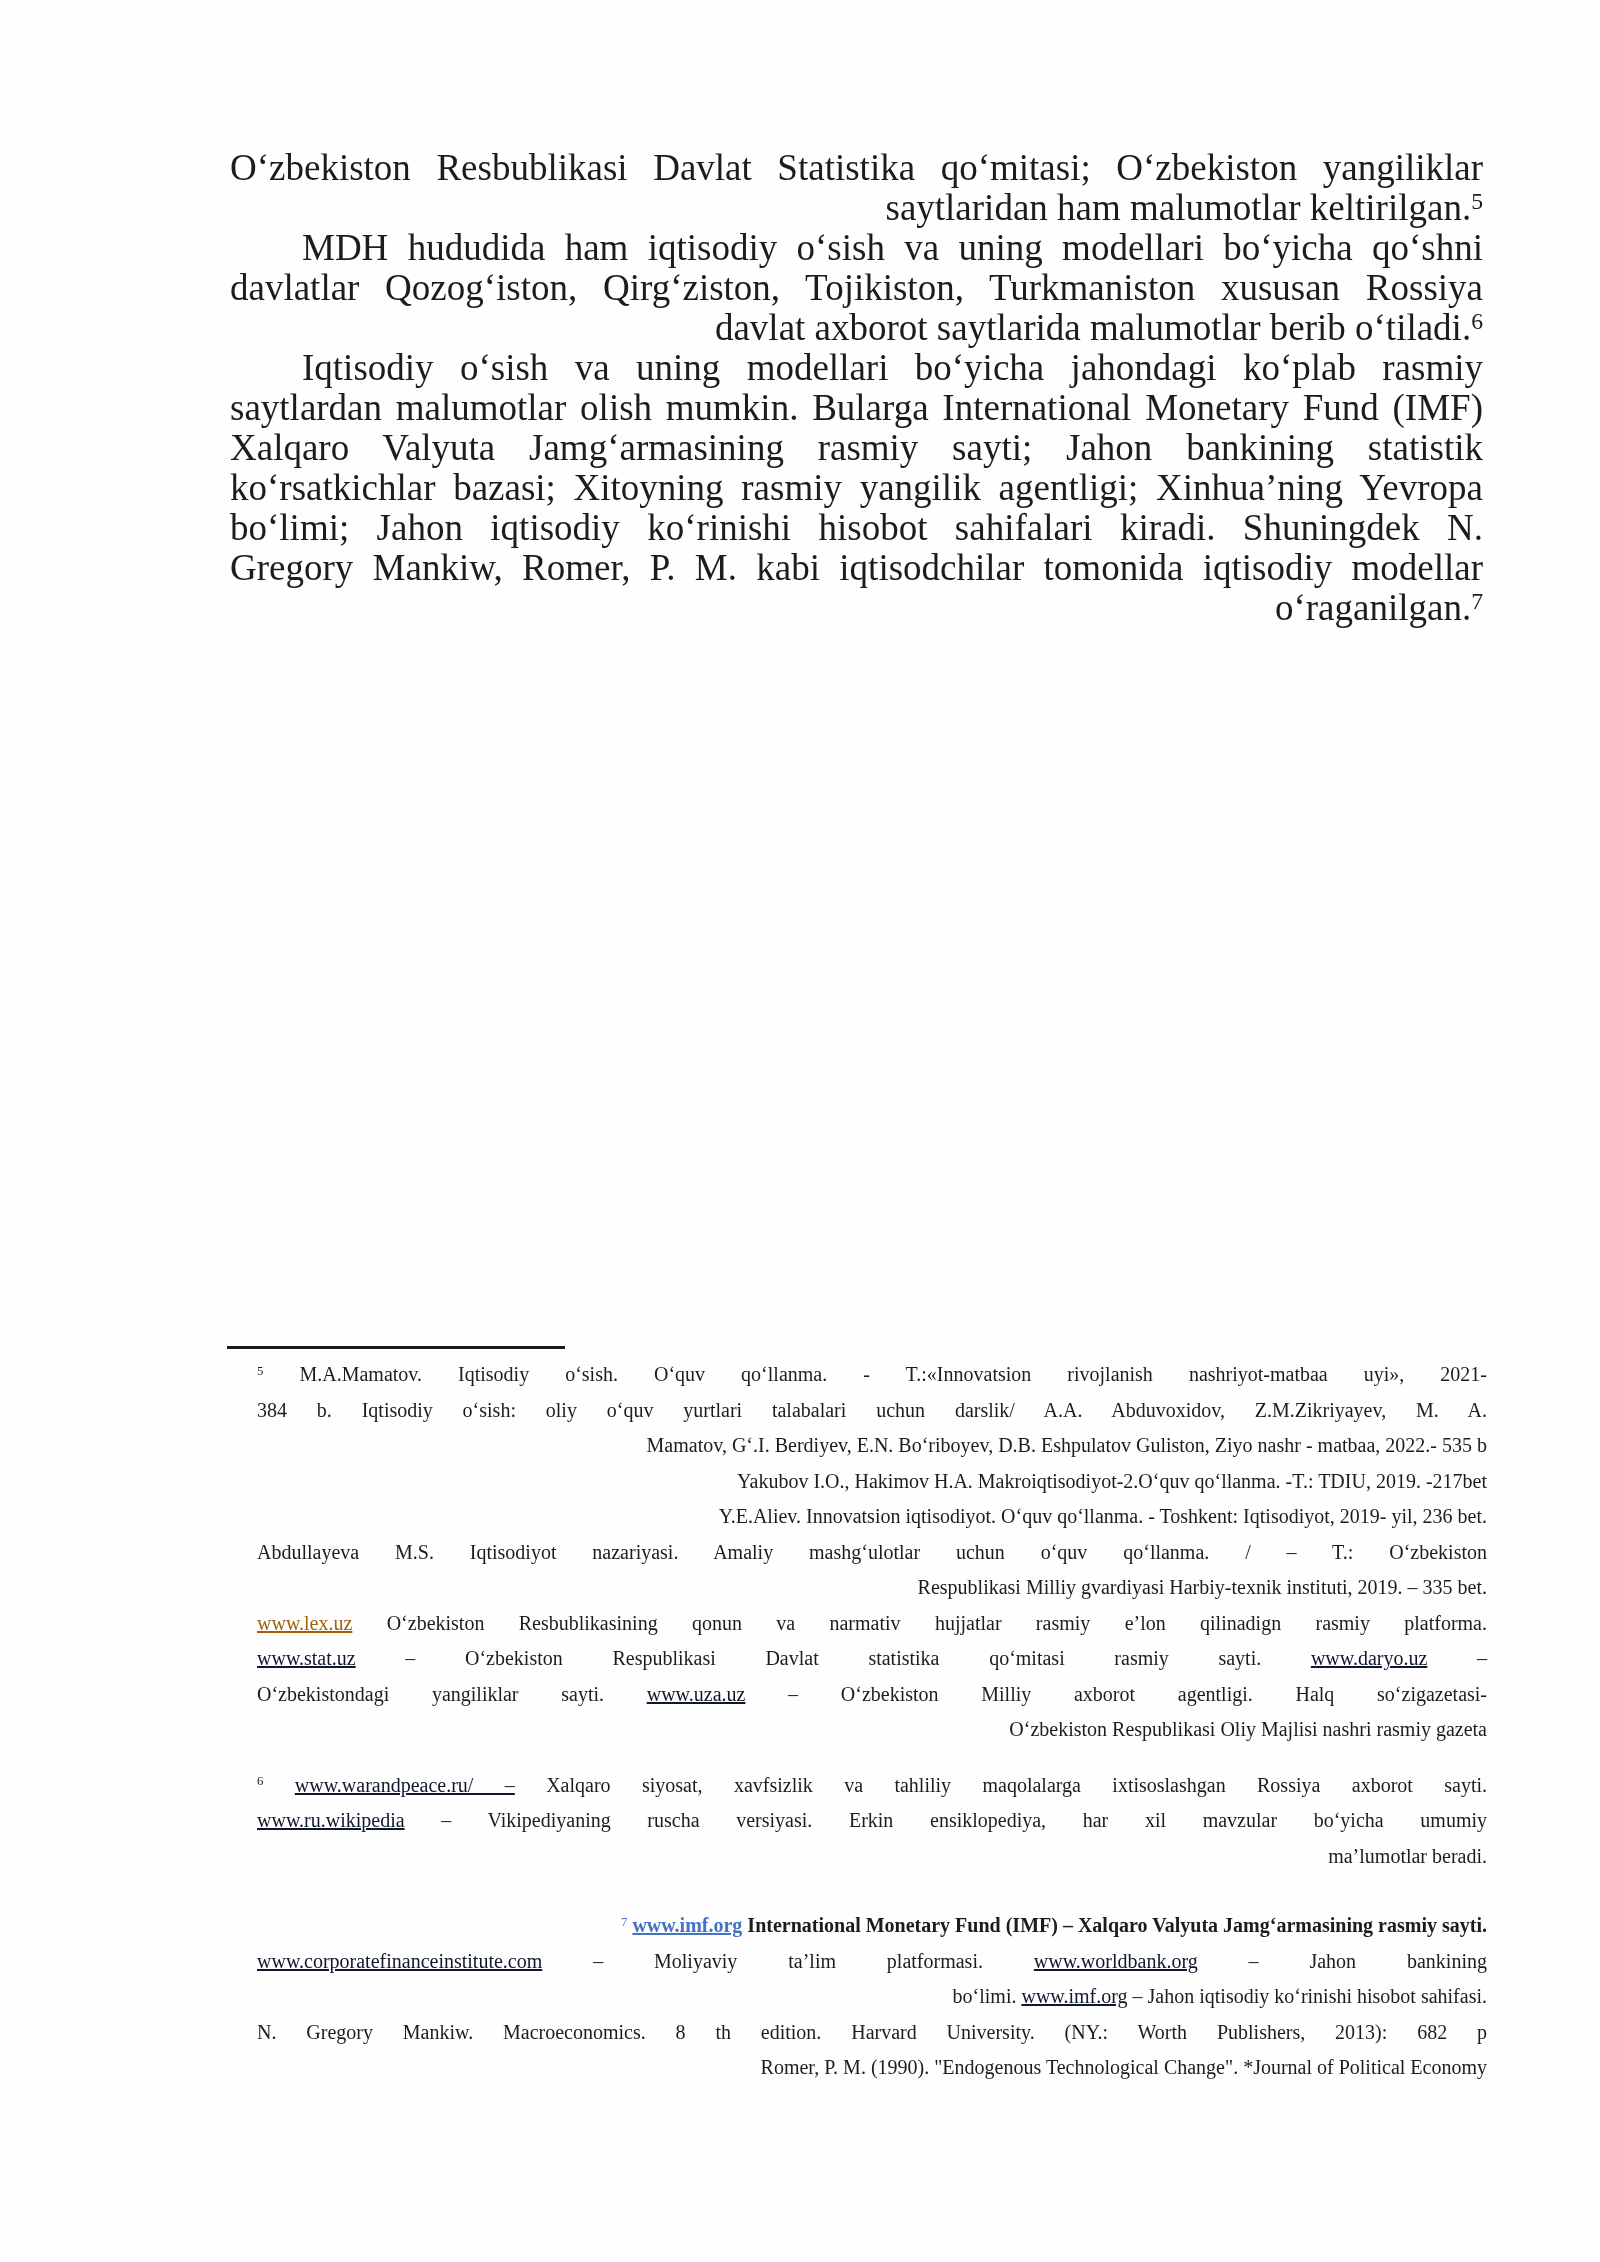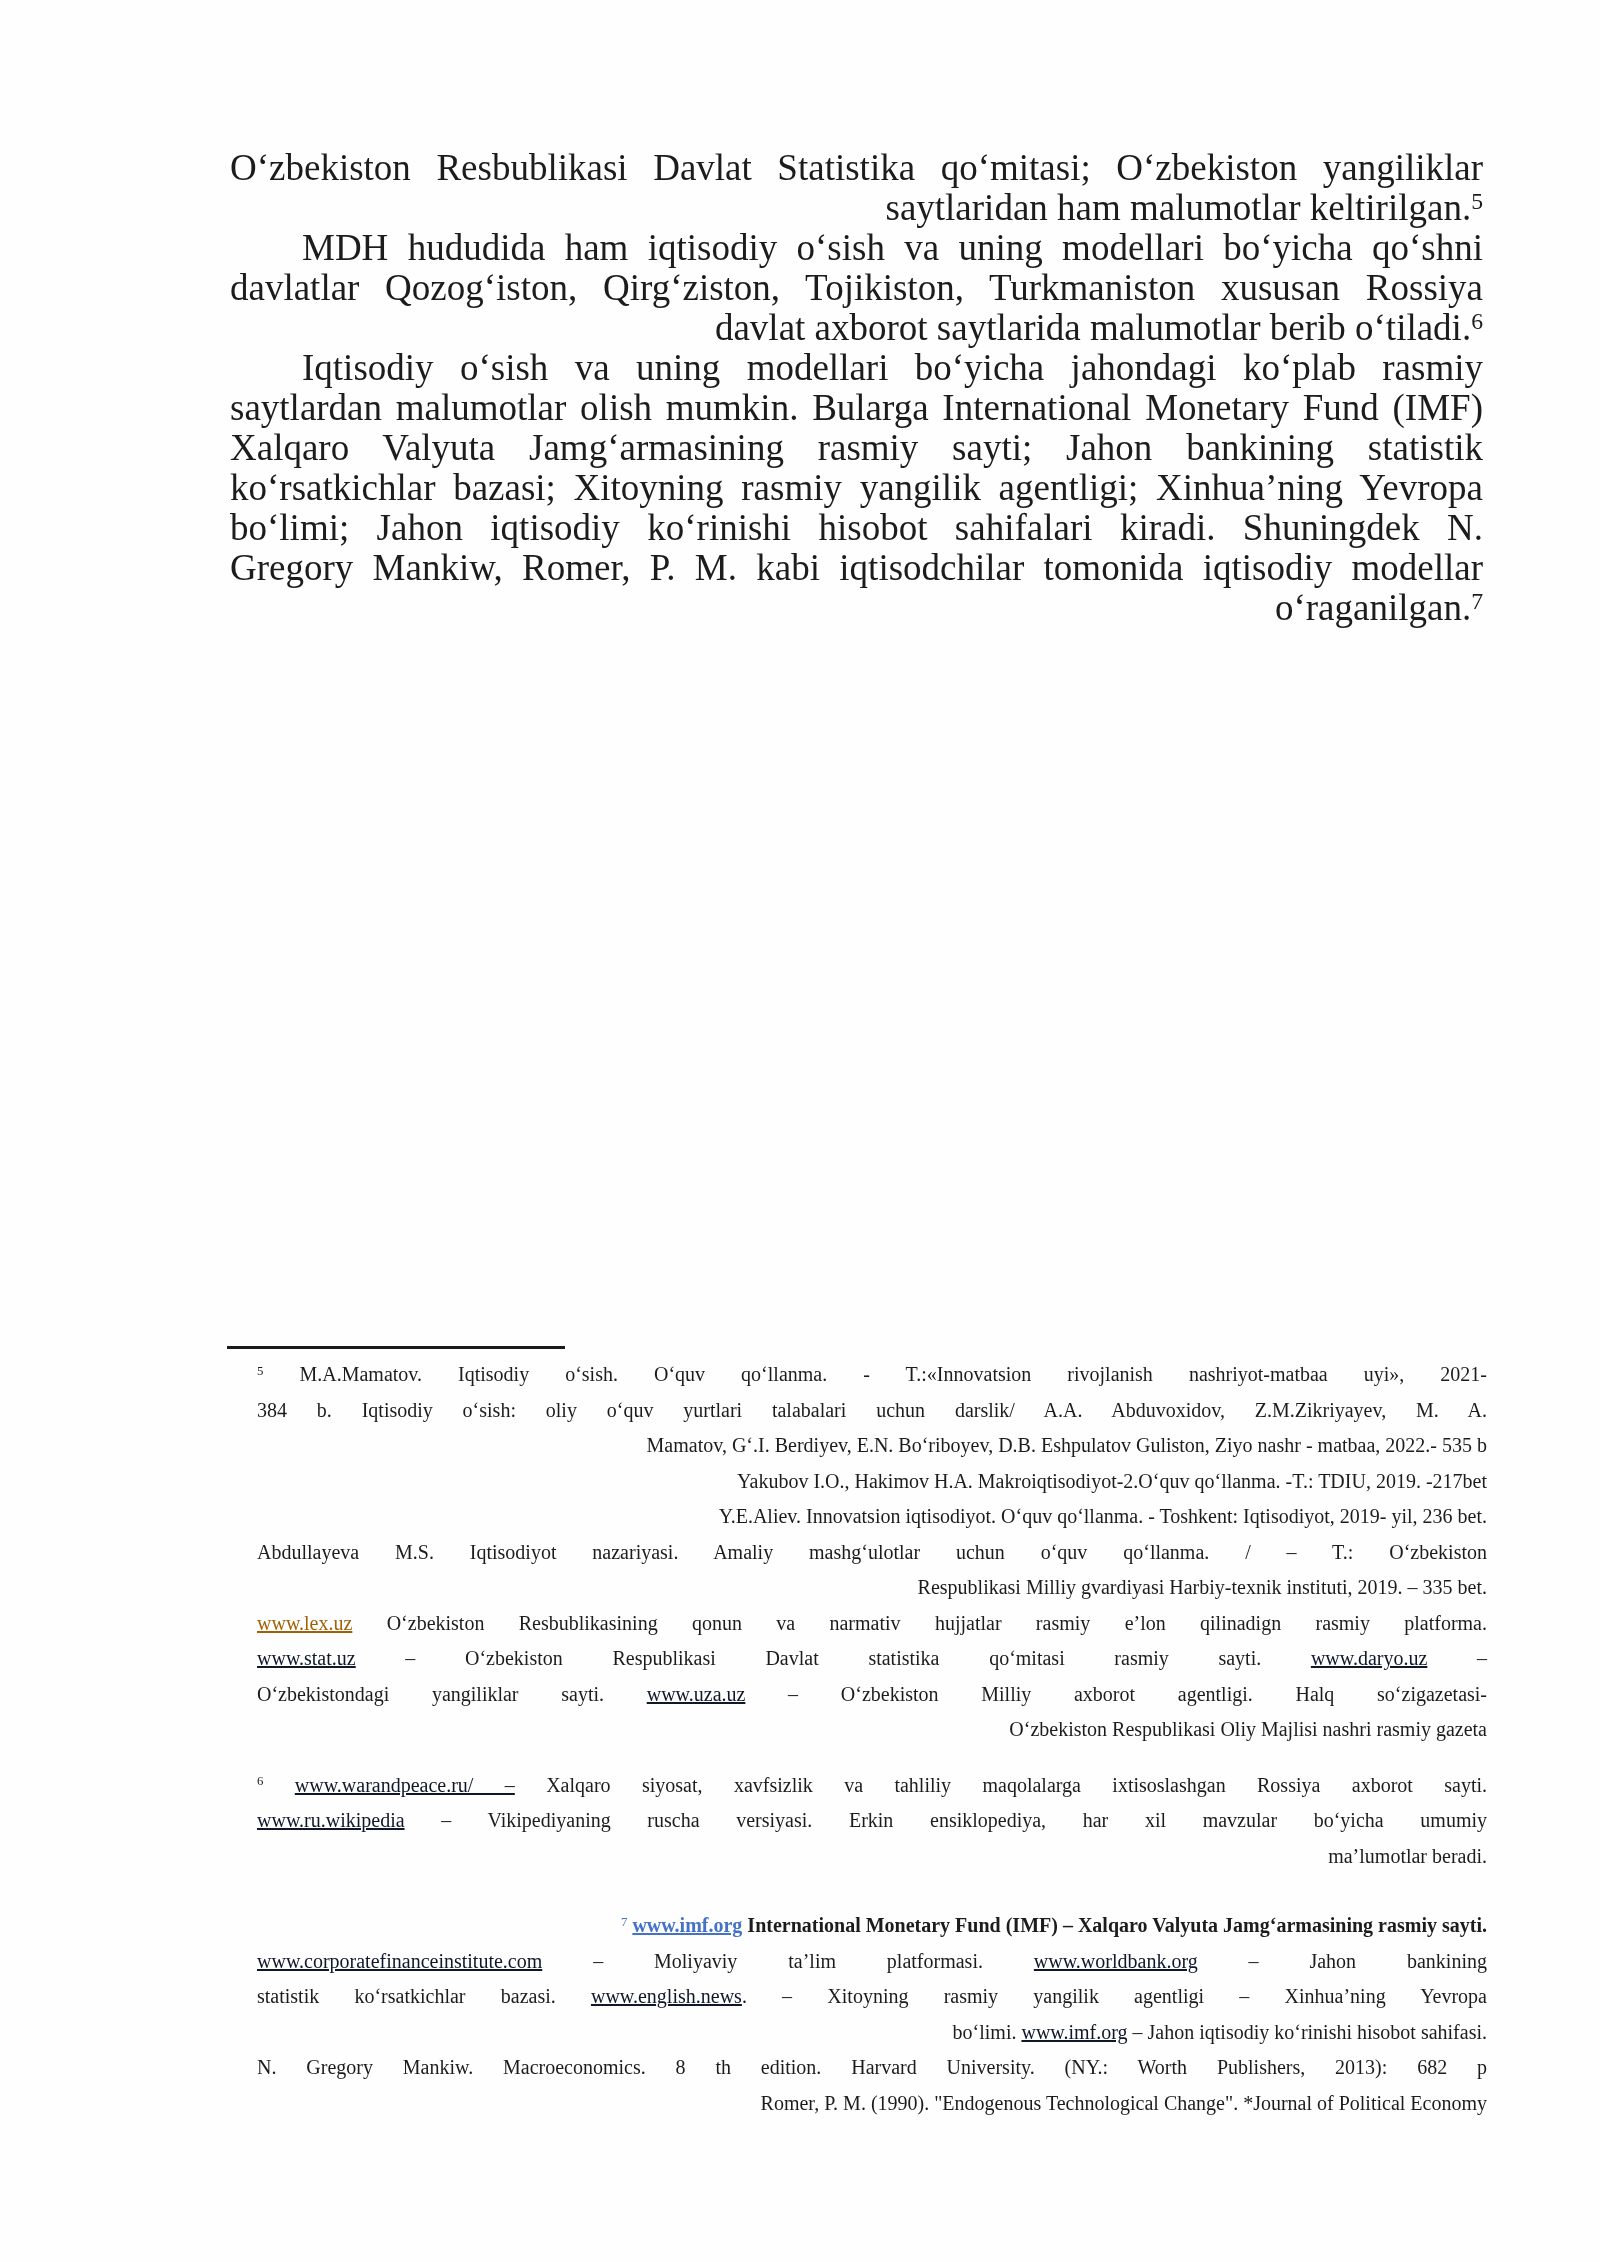--- a/index.html
+++ b/index.html
@@ -95,19 +95,18 @@
       </div>
       <div class="note mt8">
         <div class="tline just"><span class="seg-sup">6</span><span class="seg"> </span><a class="seg-link seg-slate">www.warandpeace.ru/ –</a><span class="seg"> Xalqaro siyosat, xavfsizlik va tahliliy maqolalarga ixtisoslashgan Rossiya axborot sayti.</span></div>
         <div class="tline just"><a class="seg-link seg-slate">www.ru.wikipedia</a><span class="seg"> – Vikipediyaning ruscha versiyasi. Erkin ensiklopediya, har xil mavzular bo‘yicha umumiy</span></div>
         <div class="tline"><span class="seg">ma’lumotlar beradi.</span></div>
       </div>
       <div class="note-gap"></div>
       <div class="note">
         <div class="tline"><span class="seg-sup seg-blue">7</span><span class="seg"> </span><a class="seg-link seg-blue-bold">www.imf.org</a><span class="seg-bold"> International Monetary Fund (IMF) – Xalqaro Valyuta Jamg‘armasining rasmiy sayti.</span></div>
         <div class="tline just"><a class="seg-link seg-slate">www.corporatefinanceinstitute.com</a><span class="seg"> – Moliyaviy ta’lim platformasi. </span><a class="seg-link seg-slate">www.worldbank.org</a><span class="seg"> – Jahon bankining</span></div>
-        <div class="tline just"><span class="seg">statistik ko‘rsatkichlar bazasi. </span><a class="seg-link seg-slate">www.english.news</a><span class="seg">. – Xitoyning rasmiy yangilik agentligi – Xinhua’ning Yevropa</span></div>
         <div class="tline"><span class="seg">bo‘limi. </span><a class="seg-link seg-slate">www.imf.org</a><span class="seg"> – Jahon iqtisodiy ko‘rinishi hisobot sahifasi.</span></div>
         <div class="tline just"><span class="seg">N. Gregory Mankiw. Macroeconomics. 8 th edition. Harvard University. (NY.: Worth Publishers, 2013): 682 p</span></div>
         <div class="tline"><span class="seg">Romer, P. M. (1990). "Endogenous Technological Change". *Journal of Political Economy</span></div>
       </div>
     </div>
 </div>
 
 </body></html>

